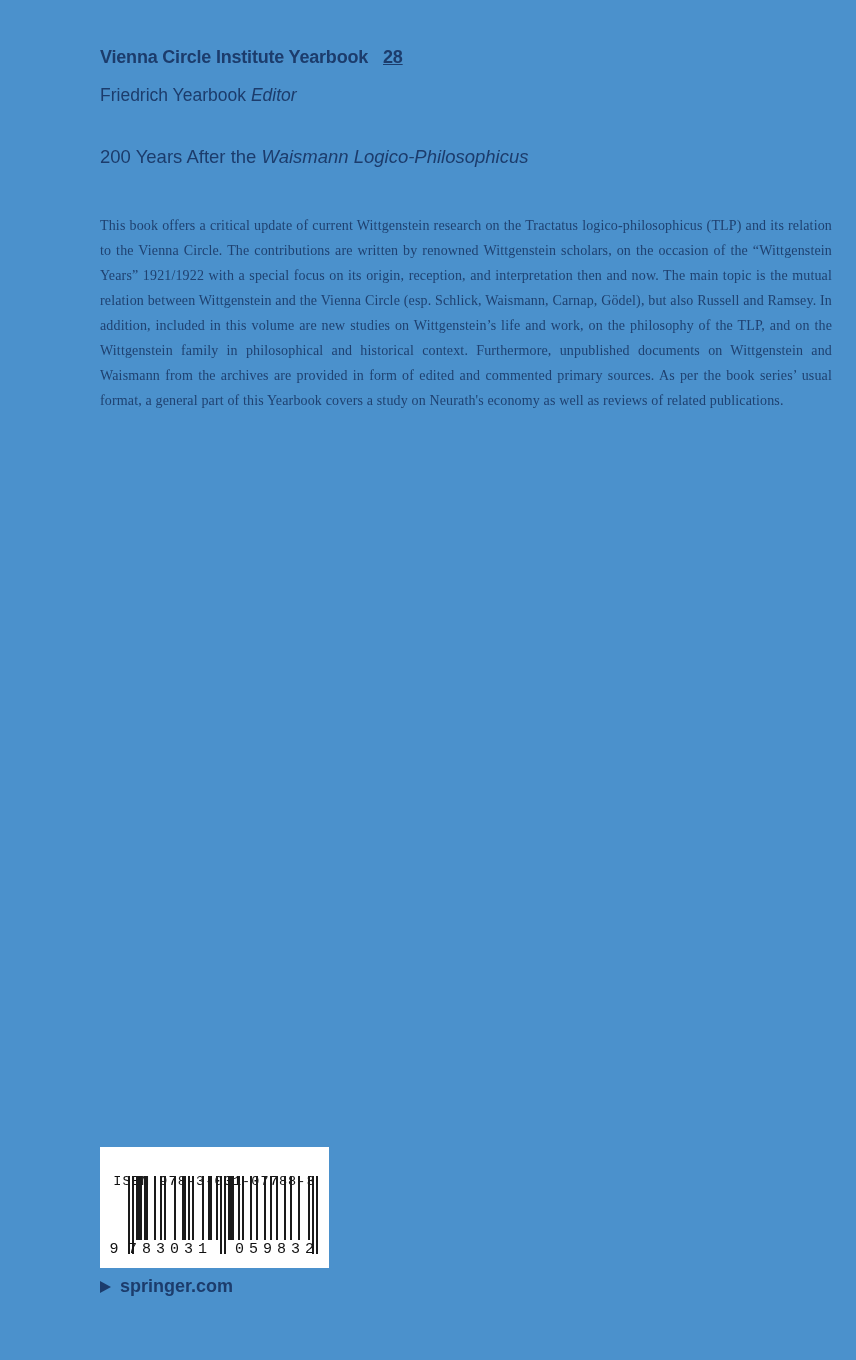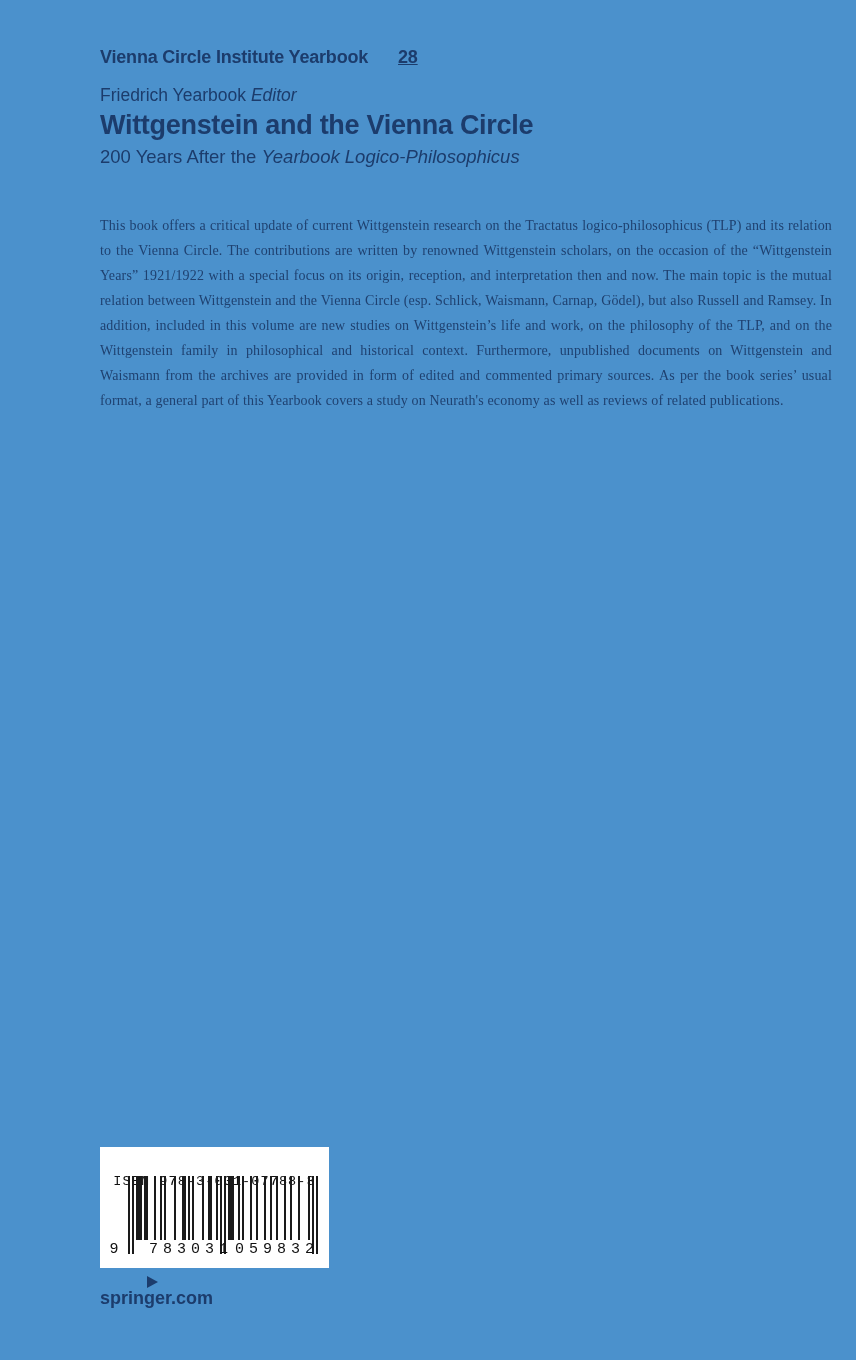--- a/index.html
+++ b/index.html
@@ -16,21 +16,21 @@
     font-family:"Liberation Sans",sans-serif;
     position:relative;
   }
   .cover{position:absolute;inset:0;background:var(--bg);}
 
   .series{
     position:absolute;left:100px;top:46px;
     font-size:18px;font-weight:bold;color:var(--heading);
     letter-spacing:-0.2px;line-height:22px;
   }
-  .series .series-num{margin-left:30px;text-decoration:underline;}
+  .series .series-num{margin-left:15px;text-decoration:underline;}
 
   .author{
     position:absolute;left:100px;top:84px;
     font-size:17.5px;color:var(--heading);line-height:22px;
   }
   .author .role{font-style:italic;margin-left:5px;}
 
   .title{
     position:absolute;left:100px;top:109px;
     font-size:27px;font-weight:bold;color:var(--heading);
@@ -66,27 +66,27 @@
   }
   .bar-module{flex:0 0 2px;width:2px;height:64px;}
   .bar-module.guard{height:78px;}
   .bar-module.on{background:var(--bar);}
   .bc-digit{
     position:absolute;top:94px;
     font-family:"Liberation Mono","DejaVu Sans Mono",monospace;
     font-size:15px;color:#111;text-align:center;
   }
   .bc-digit.lead{left:4px;width:20px;}
-  .bc-digit.g1{left:44px;width:84px;letter-spacing:5px;text-indent:5px;}
+  .bc-digit.g1{left:23px;width:84px;letter-spacing:5px;text-indent:5px;}
   .bc-digit.g2{left:130px;width:80px;letter-spacing:5px;text-indent:5px;}
 
   .springer{
     position:absolute;left:100px;top:1276px;
     display:flex;align-items:center;
-    font-size:18px;font-weight:bold;color:var(--heading);flex-direction:column;
+    font-size:18px;font-weight:bold;color:var(--heading);
   }
   .arrow{
     display:inline-block;width:0;height:0;
     border-left:11px solid var(--heading);
     border-top:6.5px solid transparent;
     border-bottom:6.5px solid transparent;
     margin-right:9px;
   }
 </style>
 </head>
@@ -95,24 +95,23 @@
 <div class="cover">
 
   <div class="series">
     <span>Vienna Circle Institute Yearbook</span><span class="series-num">28</span>
   </div>
 
   <div class="author">
     <span>Friedrich Yearbook</span><span class="role">Editor</span>
   </div>
 
-  <h1 class="title">Wittgenstein and the Vienna Circle</h1>
 
   <div class="subtitle">
-    <span>200 Years After the </span><em>Yearbook Logico-Philosophicus</em>
+    <span>200 Years After the </span><em>Waismann Logico-Philosophicus</em>
   </div>
 
   <p class="description">This book offers a critical update of current Wittgenstein research on the Tractatus logico-philosophicus (TLP) and its relation to the Vienna Circle. The contributions are written by renowned Wittgenstein scholars, on the occasion of the “Wittgenstein Years” 1921/1922 with a special focus on its origin, reception, and interpretation then and now. The main topic is the mutual relation between Wittgenstein and the Vienna Circle (esp. Schlick, Waismann, Carnap, Gödel), but also Russell and Ramsey. In addition, included in this volume are new studies on Wittgenstein’s life and work, on the philosophy of the TLP, and on the Wittgenstein family in philosophical and historical context. Furthermore, unpublished documents on Wittgenstein and Waismann from the archives are provided in form of edited and commented primary sources. As per the book series’ usual format, a general part of this Yearbook covers a study on Neurath's economy as well as reviews of related publications.</p>
 
   <div class="barcode-box">
     <div class="isbn-label">ISBN 978-3-031-07788-3</div>
     <div class="bars">
         <div class="bar-module on guard"></div>
         <div class="bar-module guard"></div>
         <div class="bar-module on guard"></div>

